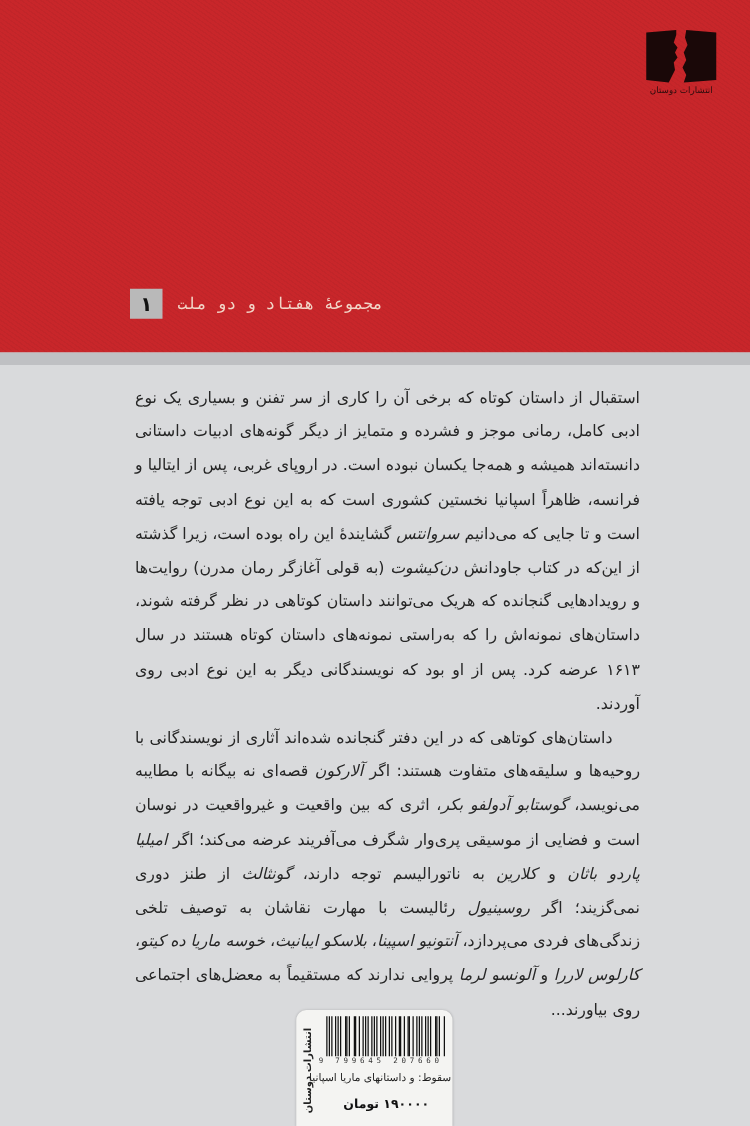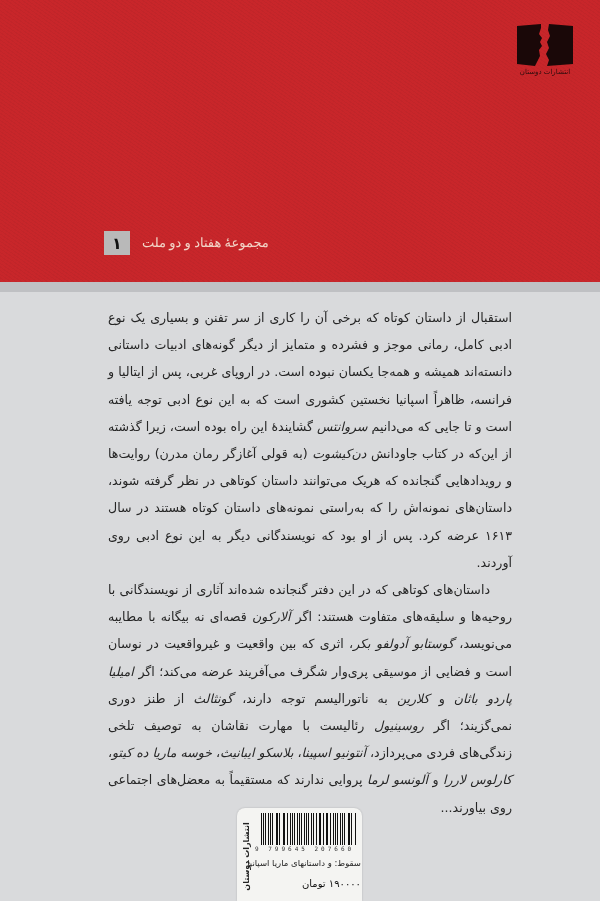--- a/index.html
+++ b/index.html
@@ -29,21 +29,21 @@
     position: absolute; top: 231px; left: 104px; height: 24px;
     display: flex; align-items: center; direction: ltr;
   }
   .series-number {
     width: 26px; height: 24px; background: #b9b9b9;
     display: flex; align-items: center; justify-content: center;
     font-size: 16px; font-weight: bold; color: #111;
   }
   .series-title {
     margin-left: 12px; color: #f2d6c8; font-size: 13px; direction: rtl;
-    font-family: Liberation Serif, serif;
+    font-family: Liberation Mono, monospace;
   }
   .body-text {
     position: absolute; left: 108px; top: 304px; width: 404px;
     direction: rtl; text-align: justify; text-align-last: right;
     color: #262626; font-size: 12.6px; line-height: 27.2px;
     font-family: "DejaVu Sans", sans-serif;
   }
   .body-text p { margin: 0; }
   .body-text p.indent { text-indent: 22px; }
   .body-text em { }
@@ -68,22 +68,22 @@
   .barcode-digits {
     position: absolute; left: 18px; top: 37px; width: 104px;
     font-size: 6px; letter-spacing: 3px; color: #333;
     font-family: "DejaVu Sans Mono", monospace; white-space: nowrap;
   }
   .sticker-title {
     position: absolute; left: 20px; top: 50px; width: 104px; text-align: center;
     font-size: 8.5px; color: #1e1e1e; direction: rtl; white-space: nowrap;
   }
   .sticker-price {
-    position: absolute; left: 20px; top: 70px; width: 104px; 
-    font-size: 10px; font-weight: normal; color: #111; direction: rtl;
+    position: absolute; left: 20px; top: 70px; width: 104px; text-align: center;
+    font-size: 10px; font-weight: bold; color: #111; direction: rtl;
   }
 </style>
 </head>
 <body>
 
 <div class="red-panel"></div>
 <div class="shadow-band"></div>
 
 <div class="publisher-logo">
   <svg width="60" height="52" viewBox="0 0 60 52">

